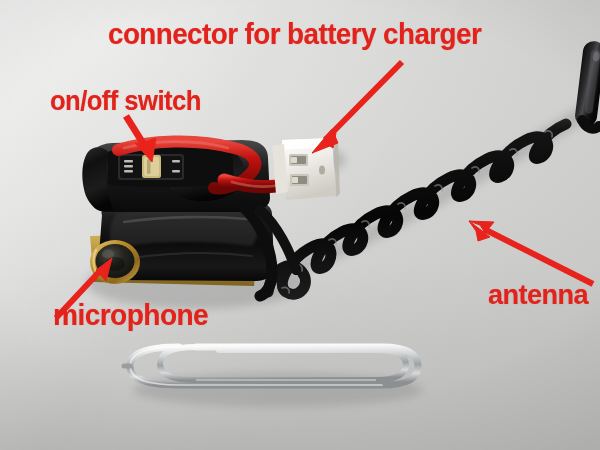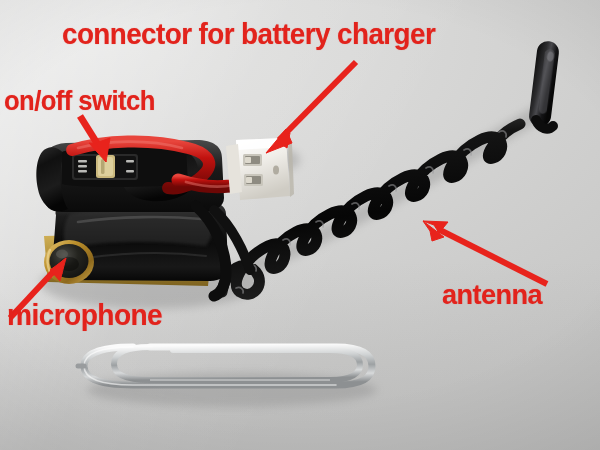--- a/index.html
+++ b/index.html
@@ -35,20 +35,21 @@
   }
   .backdrop-vignette {
     position: absolute;
     inset: 0;
     background: radial-gradient(105% 85% at 50% 45%, rgba(0,0,0,0) 52%, rgba(0,0,0,0.13) 100%);
   }
   
   .photo-layer, .anno-layer {
     position: absolute;
     inset: 0;
+    margin-left: 46px;
   }
   .anno-layer svg, .photo-layer svg {
     position: absolute;
     left: 0;
     top: 0;
   }
   
   .label {
     position: absolute;
     color: #e2231c;

